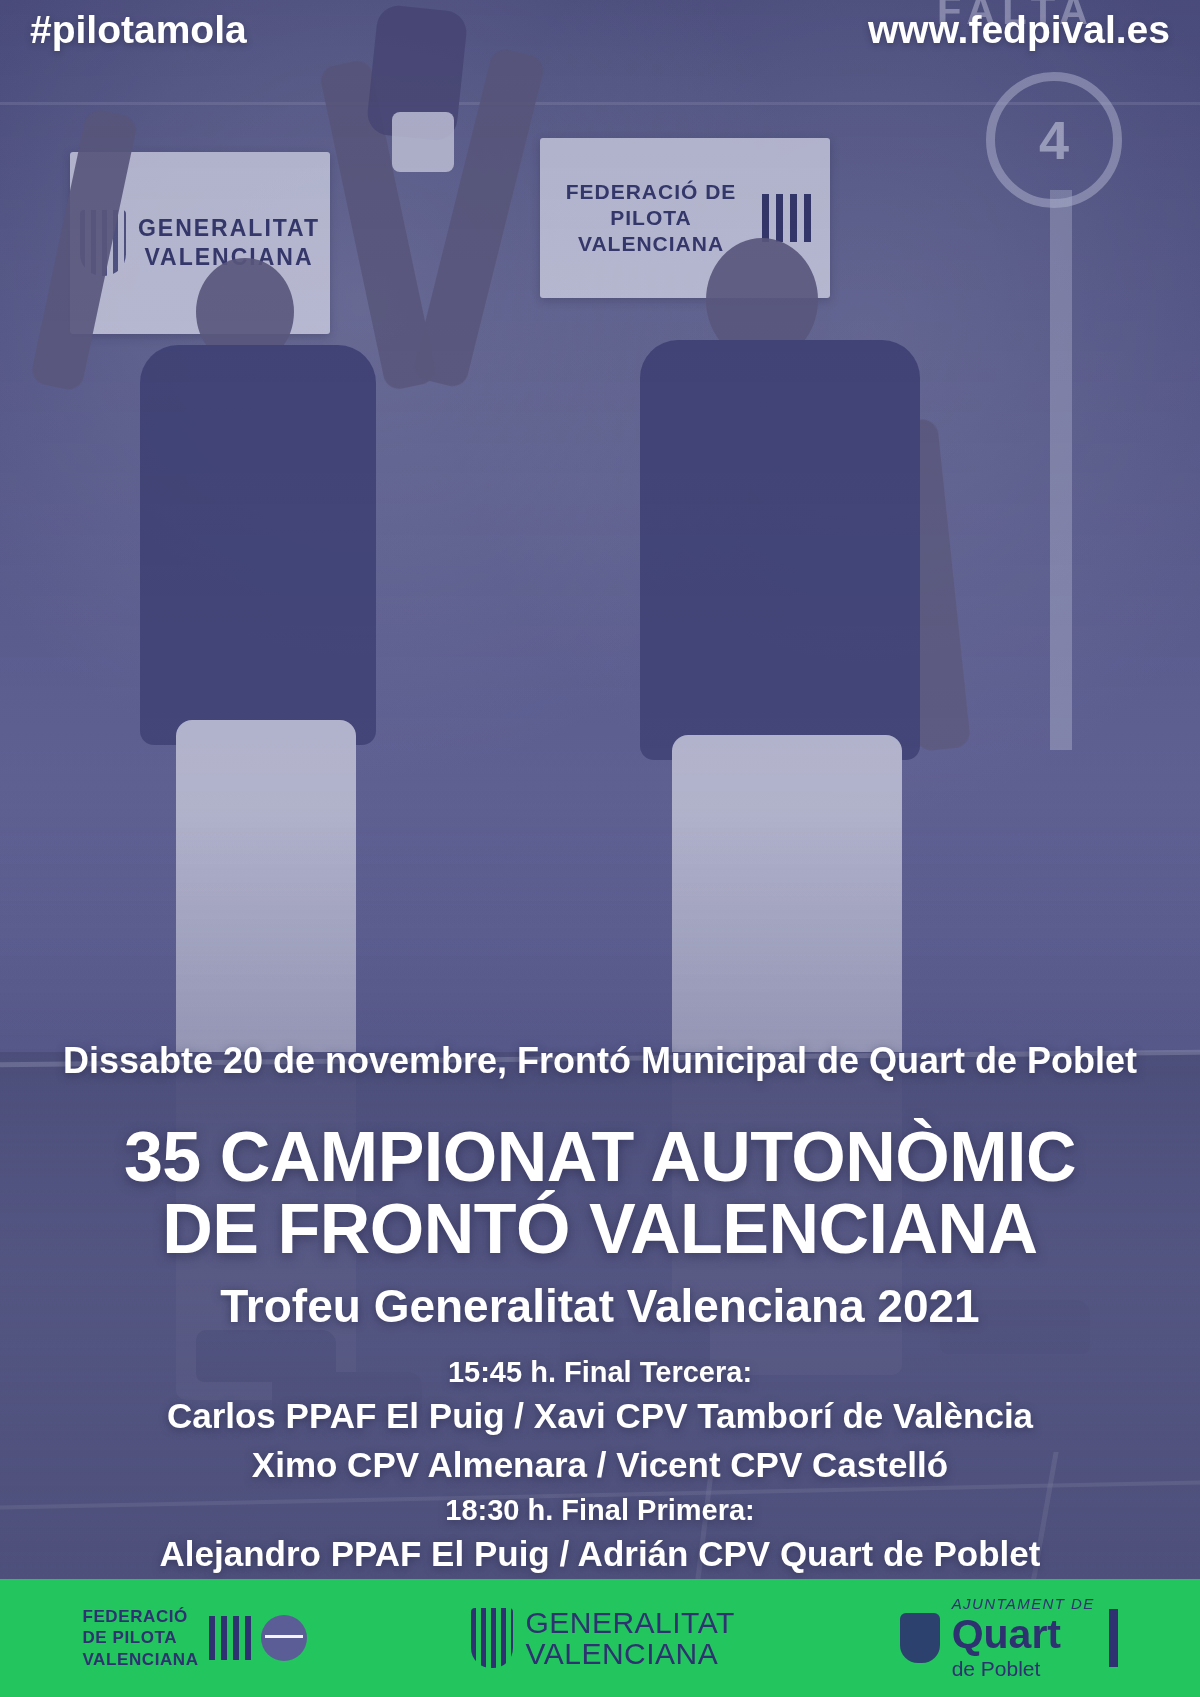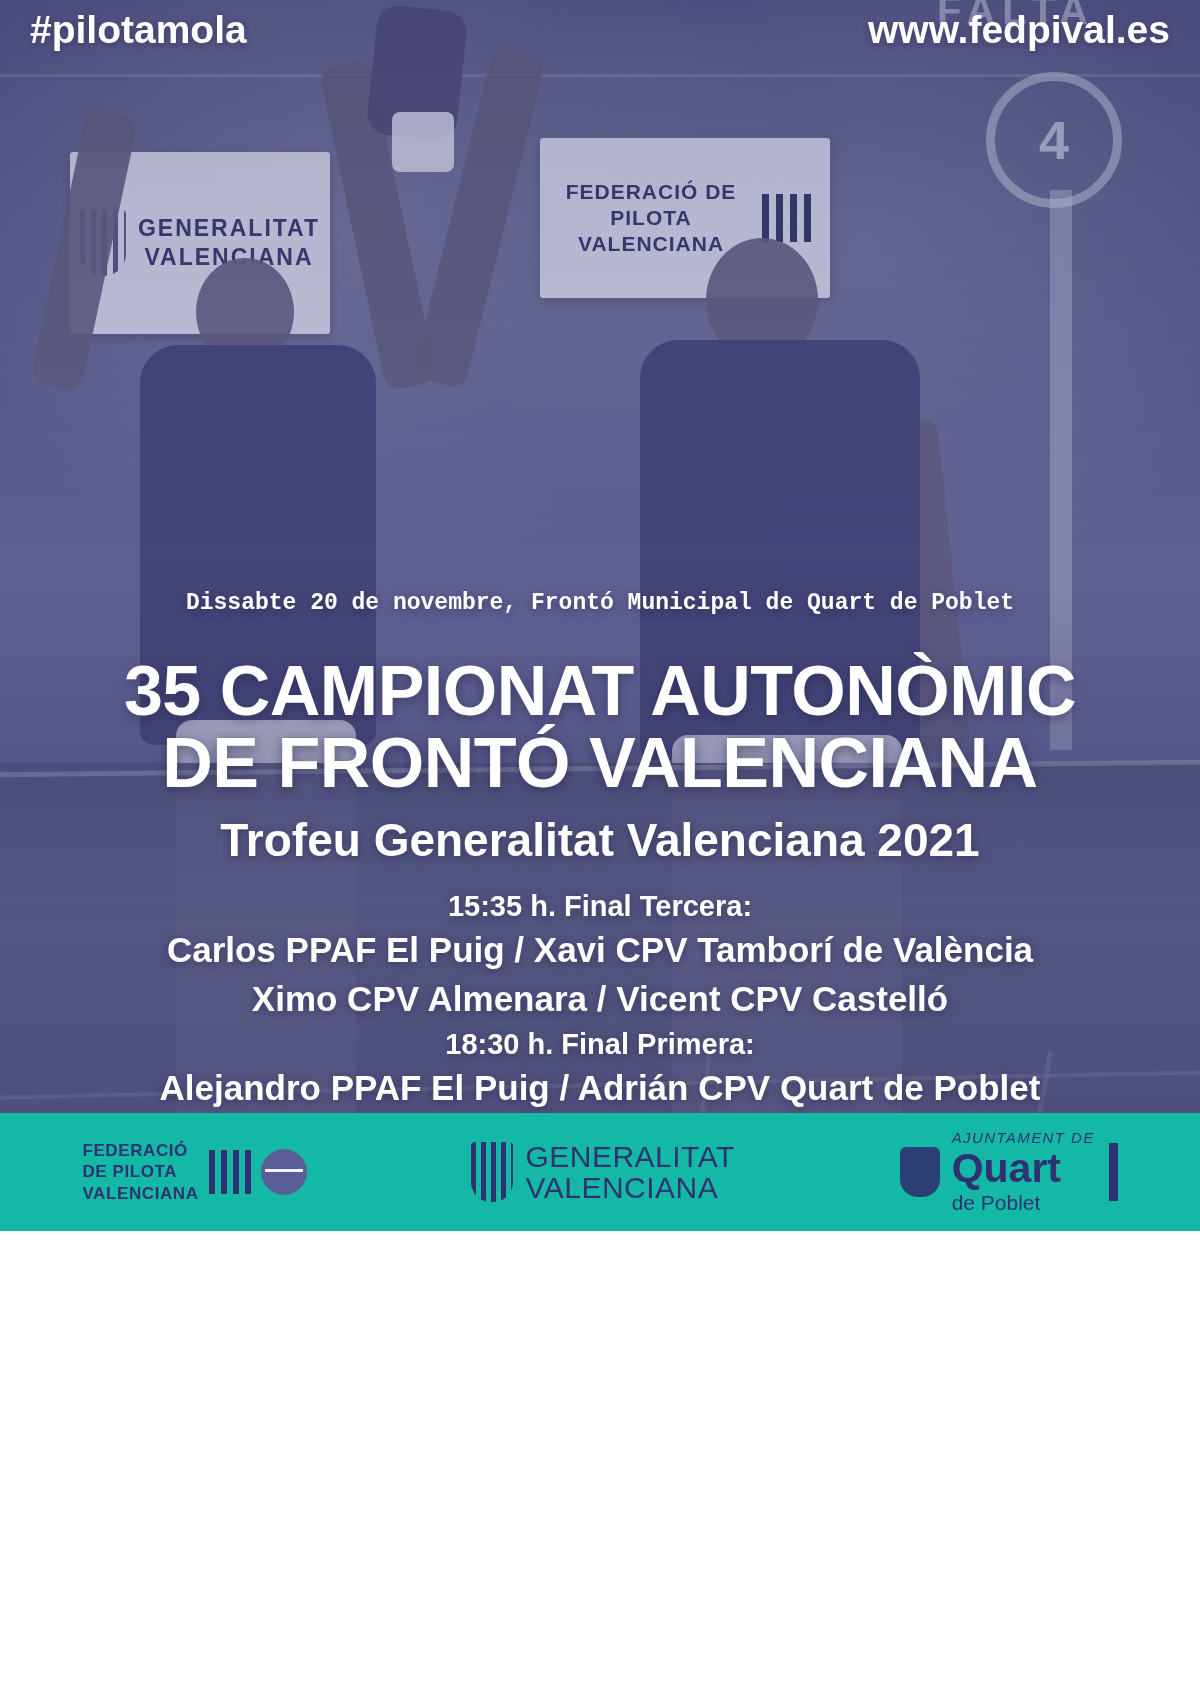--- a/index.html
+++ b/index.html
@@ -7,21 +7,21 @@
     padding: 0;
     background: #ffffff;
   }
   body {
     font-family: "Liberation Sans", sans-serif;
   }
 
   .poster {
     position: relative;
     width: 1200px;
-    height: 1231px;
+    height: 1697px;
     overflow: hidden;
     background: #6b6d9c;
   }
 
   
   .photo {
     position: absolute;
     inset: 0;
     background:
       radial-gradient(ellipse 55% 40% at 30% 18%, rgba(150,152,185,0.55) 0%, rgba(120,122,160,0.0) 70%),
@@ -246,24 +246,23 @@
     position: absolute;
     left: 0; right: 0;
     bottom: 118px;
     z-index: 6;
     text-align: center;
     color: #ffffff;
     padding: 0 26px;
     box-sizing: border-box;
   }
   .venue {
-    font-size: 23px;
+    font-size: 36px;
     font-weight: bold;
     text-shadow: 0 2px 8px rgba(35,35,70,0.55);
-    font-family: Liberation Mono, monospace;
   }
   .title {
     font-size: 70px;
     font-weight: bold;
     line-height: 1.02;
     letter-spacing: -0.5px;
     text-shadow: 0 3px 12px rgba(35,35,70,0.55);
     margin-top: 40px;
   }
   .title .line2 { display: block; }
@@ -288,21 +287,21 @@
     margin-bottom: 2px;
     text-shadow: 0 2px 8px rgba(35,35,70,0.55);
   }
 
   
   .footer {
     position: absolute;
     left: 0; right: 0;
     bottom: 0;
     height: 118px;
-    background: #14b8a6;
+    background: #22c55e;
     display: flex;
     align-items: center;
     justify-content: space-around;
     z-index: 7;
   }
   .logo {
     display: flex;
     align-items: center;
     color: #2f3270;
   }
@@ -433,21 +432,21 @@
   <div class="copy">
     <div class="venue">Dissabte 20 de novembre, Frontó Municipal de Quart de Poblet</div>
     <div class="title">
       <span class="line1">35 CAMPIONAT AUTONÒMIC</span>
       <span class="line2">DE FRONTÓ VALENCIANA</span>
     </div>
     <div class="trophy">Trofeu Generalitat Valenciana 2021</div>
 
     <div class="matches">
       <div class="match">
-        <div class="match-time">15:35 h. Final Tercera:</div>
+        <div class="match-time">15:45 h. Final Tercera:</div>
         <div class="match-players">Carlos PPAF El Puig / Xavi CPV Tamborí de València</div>
       </div>
       <div class="match">
         <div class="match-players">Ximo CPV Almenara / Vicent CPV Castelló</div>
       </div>
       <div class="match">
         <div class="match-time">18:30 h. Final Primera:</div>
         <div class="match-players">Alejandro PPAF El Puig / Adrián CPV Quart de Poblet</div>
       </div>
     </div>

